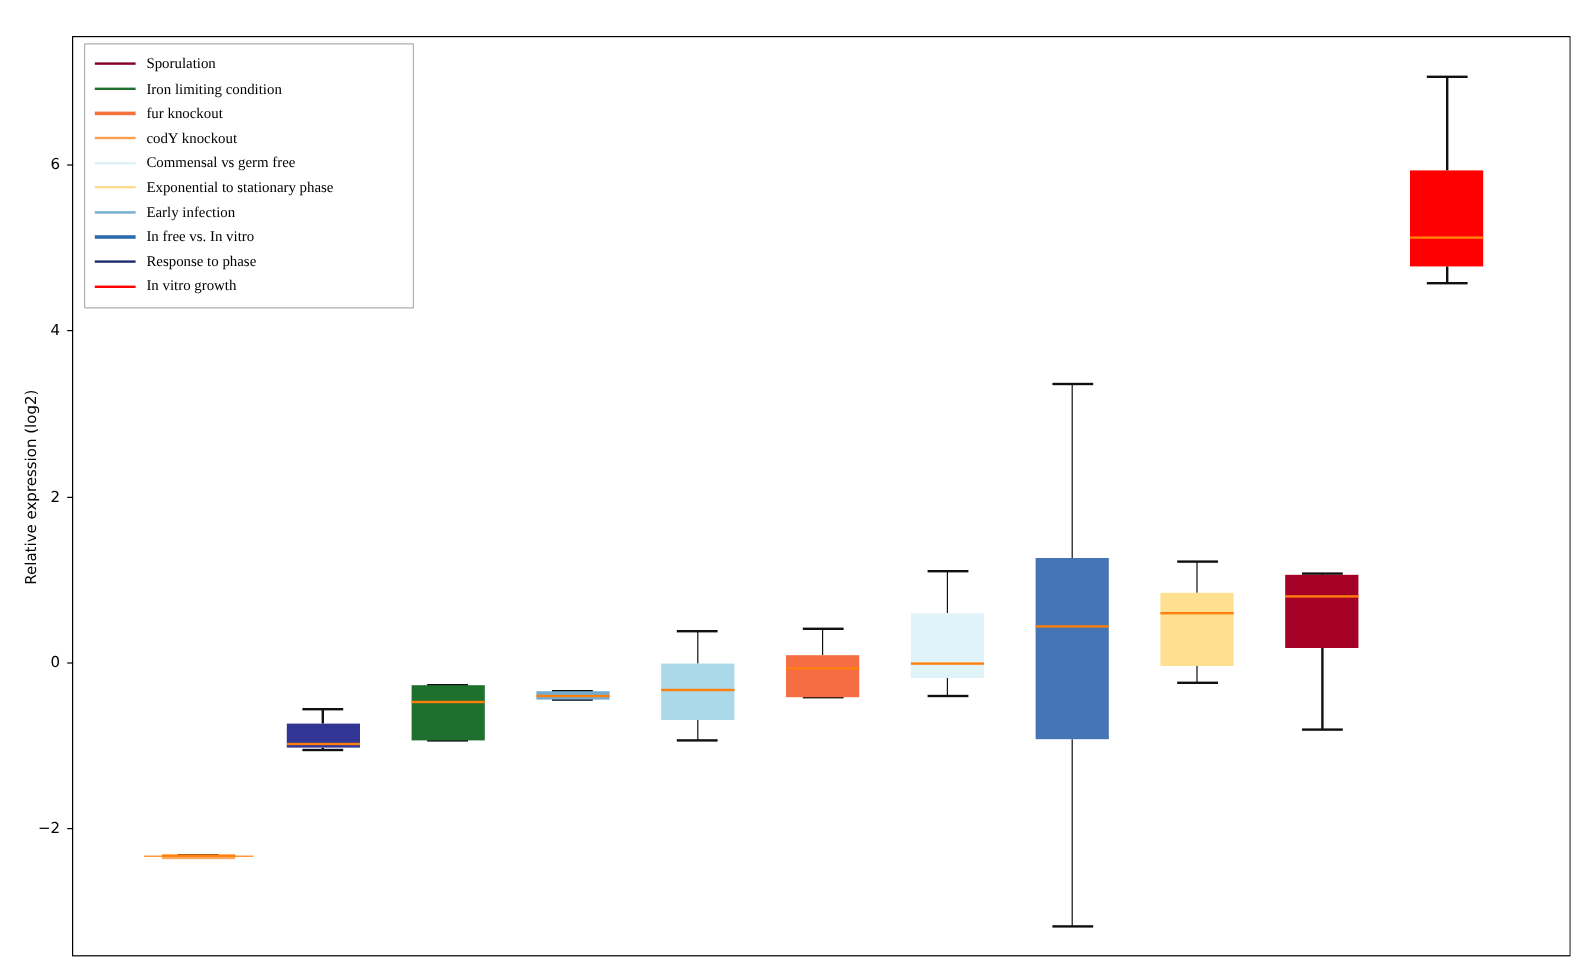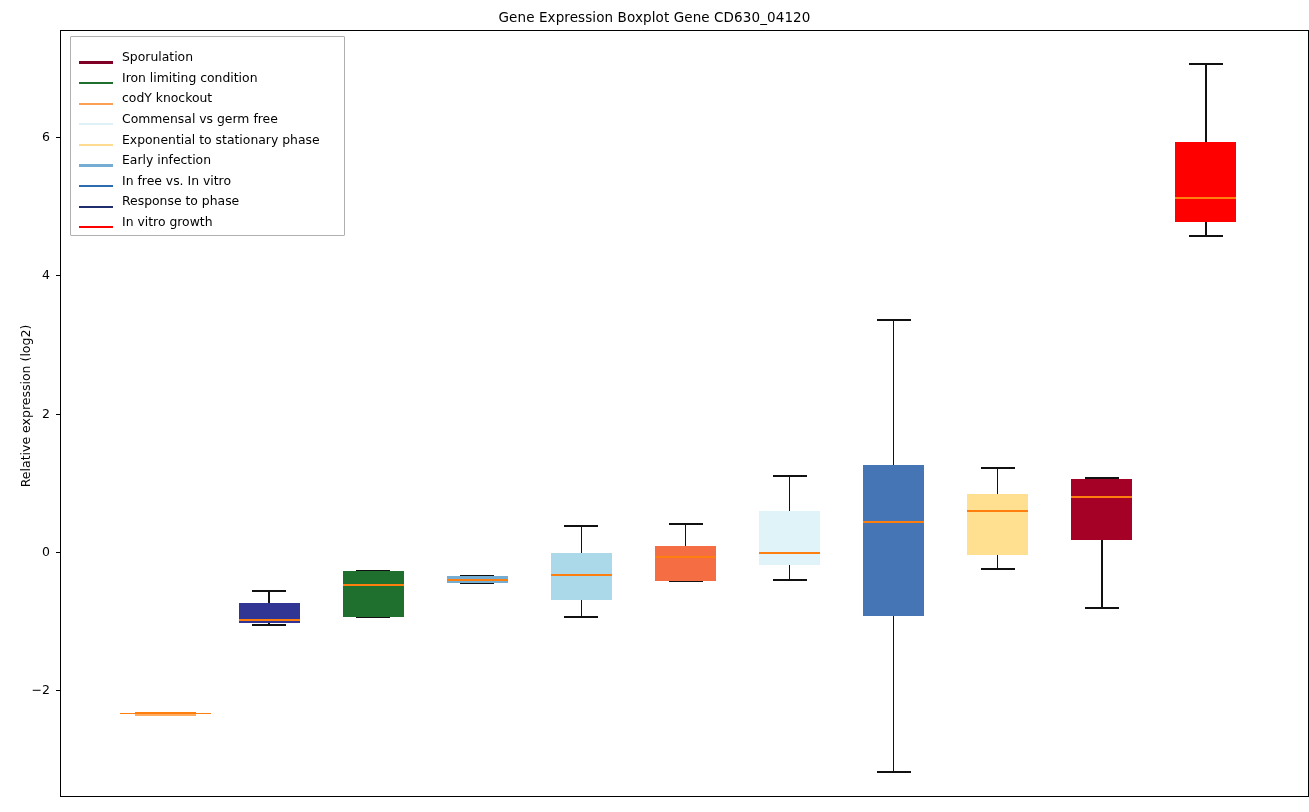--- a/index.html
+++ b/index.html
@@ -37,30 +37,29 @@
   .bx .median{position:absolute;background:#ff7f0e;height:2px;}
   .bx .wline{position:absolute;width:1.4px;background:#111111;left:50%;margin-left:-0.7px;}
   .bx .wcap{position:absolute;height:2px;background:#111111;}
 
   
   #legend{
     position:absolute;left:70px;top:36px;width:275px;
     background:#ffffff;border:1px solid #b0b0b0;border-radius:1px;
     padding:6px 8px 7px 8px;box-sizing:border-box;
   }
-  .leg-row{display:flex;align-items:flex-end;height:20.6px;}
+  .leg-row{display:flex;align-items:center;height:20.6px;font-family:Liberation Serif, serif;}
   .leg-swatch{width:34px;height:2.2px;margin-right:9px;flex:0 0 34px;}
   .leg-text{font-size:12.4px;color:#000000;white-space:nowrap;line-height:1;}
 </style>
 </head>
 <body>
 
 <div id="root">
 
-  <div id="chart-title">Gene Expression Boxplot Gene CD630_04120</div>
 
   <div id="y-axis-label">Relative expression (log2)</div>
 
   <div id="plot-frame">
     <div id="boxes-layer">
         <div class="bx" style="left: 73.5833px; top: 0px; width: 61px; height: 767px;">
           <div class="wline" style="top: 682.008px; height: 0px;"></div>
           <div class="wline" style="top: 682.008px; height: 0px;"></div>
           <div class="wcap" style="left: 13.5px; width: 34px; top: 681.008px;"></div>
           <div class="wcap" style="left: 13.5px; width: 34px; top: 681.008px;"></div>
@@ -167,20 +166,24 @@
   <div id="legend">
       <div class="leg-row">
         <div class="leg-swatch" style="background: rgb(127, 0, 36);"></div>
         <div class="leg-text">Sporulation</div>
       </div>
       <div class="leg-row">
         <div class="leg-swatch" style="background: rgb(31, 111, 46);"></div>
         <div class="leg-text">Iron limiting condition</div>
       </div>
       <div class="leg-row">
+        <div class="leg-swatch" style="background: rgb(244, 112, 61);"></div>
+        <div class="leg-text">fur knockout</div>
+      </div>
+      <div class="leg-row">
         <div class="leg-swatch" style="background: rgb(251, 159, 82);"></div>
         <div class="leg-text">codY knockout</div>
       </div>
       <div class="leg-row">
         <div class="leg-swatch" style="background: rgb(223, 241, 246);"></div>
         <div class="leg-text">Commensal vs germ free</div>
       </div>
       <div class="leg-row">
         <div class="leg-swatch" style="background: rgb(253, 220, 145);"></div>
         <div class="leg-text">Exponential to stationary phase</div>

